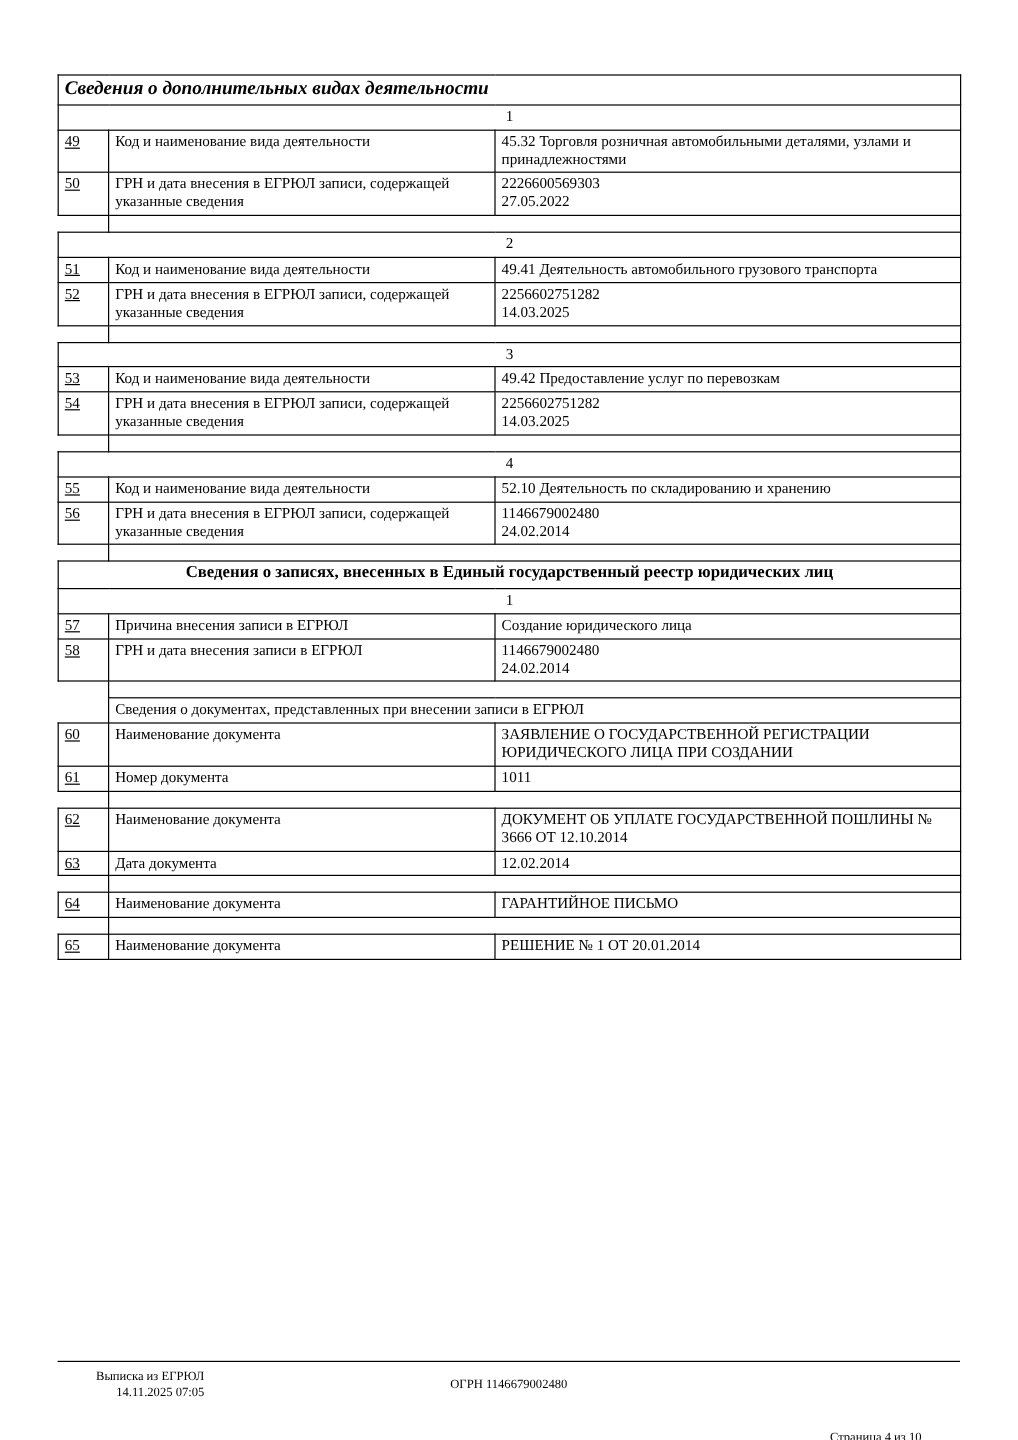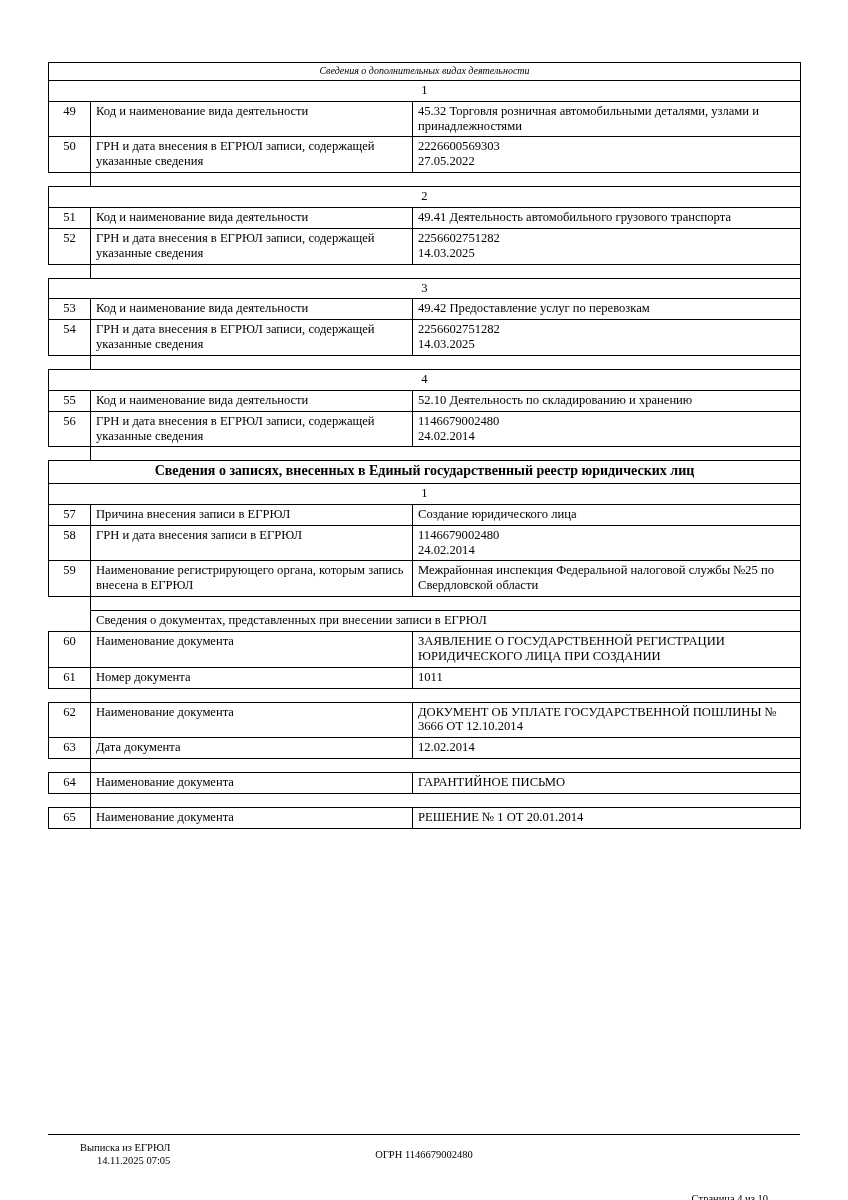--- a/index.html
+++ b/index.html
@@ -28,45 +28,46 @@
     font-size: 12.6px;
     line-height: 1.18;
   }
   table.doc td {
     border: 1px solid #000000;
     padding: 2px 5px 3px 5px;
     vertical-align: top;
   }
   td.num {
     width: 42px;
-    text-align: center;
+    text-align: left;
     padding-left: 10px;
+    text-decoration: underline;
   }
   td.label {
     width: 322px;
   }
   td.value {
     width: 388px;
   }
   tr.spacer td {
     height: 13px;
     border-left: 1px solid #000;
     border-right: 1px solid #000;
     border-top: 1px solid #000;
     border-bottom: 1px solid #000;
     padding: 0;
   }
   tr.spacer td.blankleft {
     border: none;
   }
   .sect-title {
-    text-align: center;
+    text-align: left;
     font-style: italic;
-    font-weight: normal;
-    font-size: 10px;
+    font-weight: bold;
+    font-size: 16px;
     padding: 4px 4px 5px 4px;
   }
   .sect-sub {
     text-align: center;
     font-style: italic;
     font-size: 13.4px;
     padding: 3px 4px 4px 4px;
   }
   .sect-title2 {
     text-align: center;
@@ -212,25 +213,20 @@
       <tr>
         <td class="num">57</td>
         <td class="label">Причина внесения записи в ЕГРЮЛ</td>
         <td class="value">Создание юридического лица</td>
       </tr>
       <tr>
         <td class="num">58</td>
         <td class="label">ГРН и дата внесения записи в ЕГРЮЛ</td>
         <td class="value">1146679002480<br>24.02.2014</td>
       </tr>
-      <tr>
-        <td class="num">59</td>
-        <td class="label">Наименование регистрирующего органа, которым запись внесена в ЕГРЮЛ</td>
-        <td class="value">Межрайонная инспекция Федеральной налоговой службы №25 по Свердловской области</td>
-      </tr>
       <tr class="spacer">
         <td class="blankleft"></td>
         <td colspan="2"></td>
       </tr>
 
       <tr>
         <td class="blankleft" style="border:none"></td>
         <td class="docs-head" colspan="2">Сведения о документах, представленных при внесении записи в ЕГРЮЛ</td>
       </tr>
 

